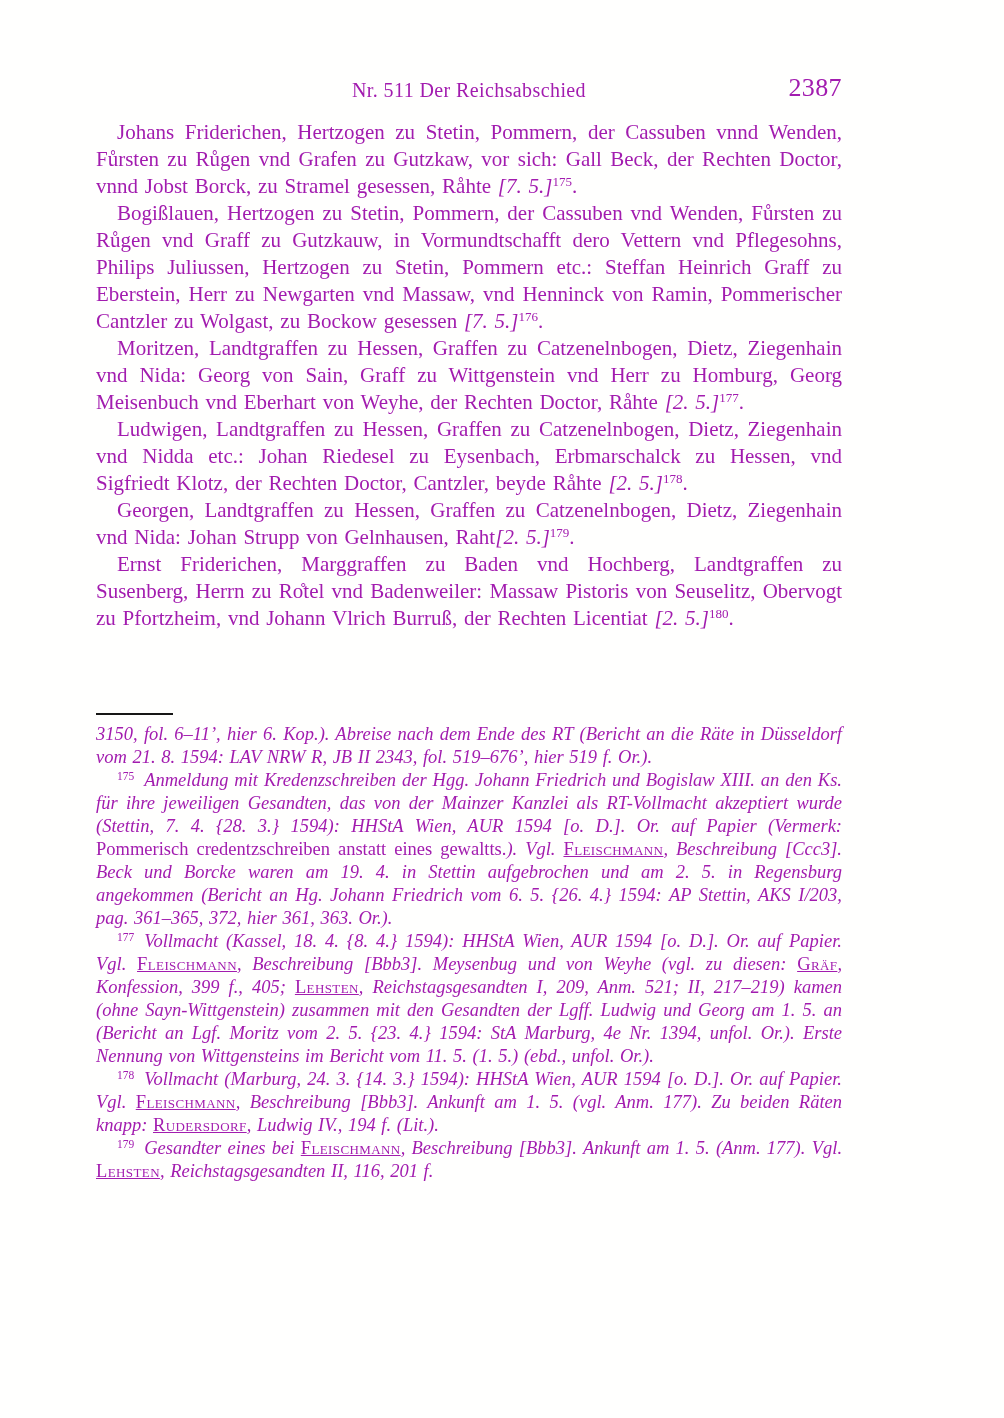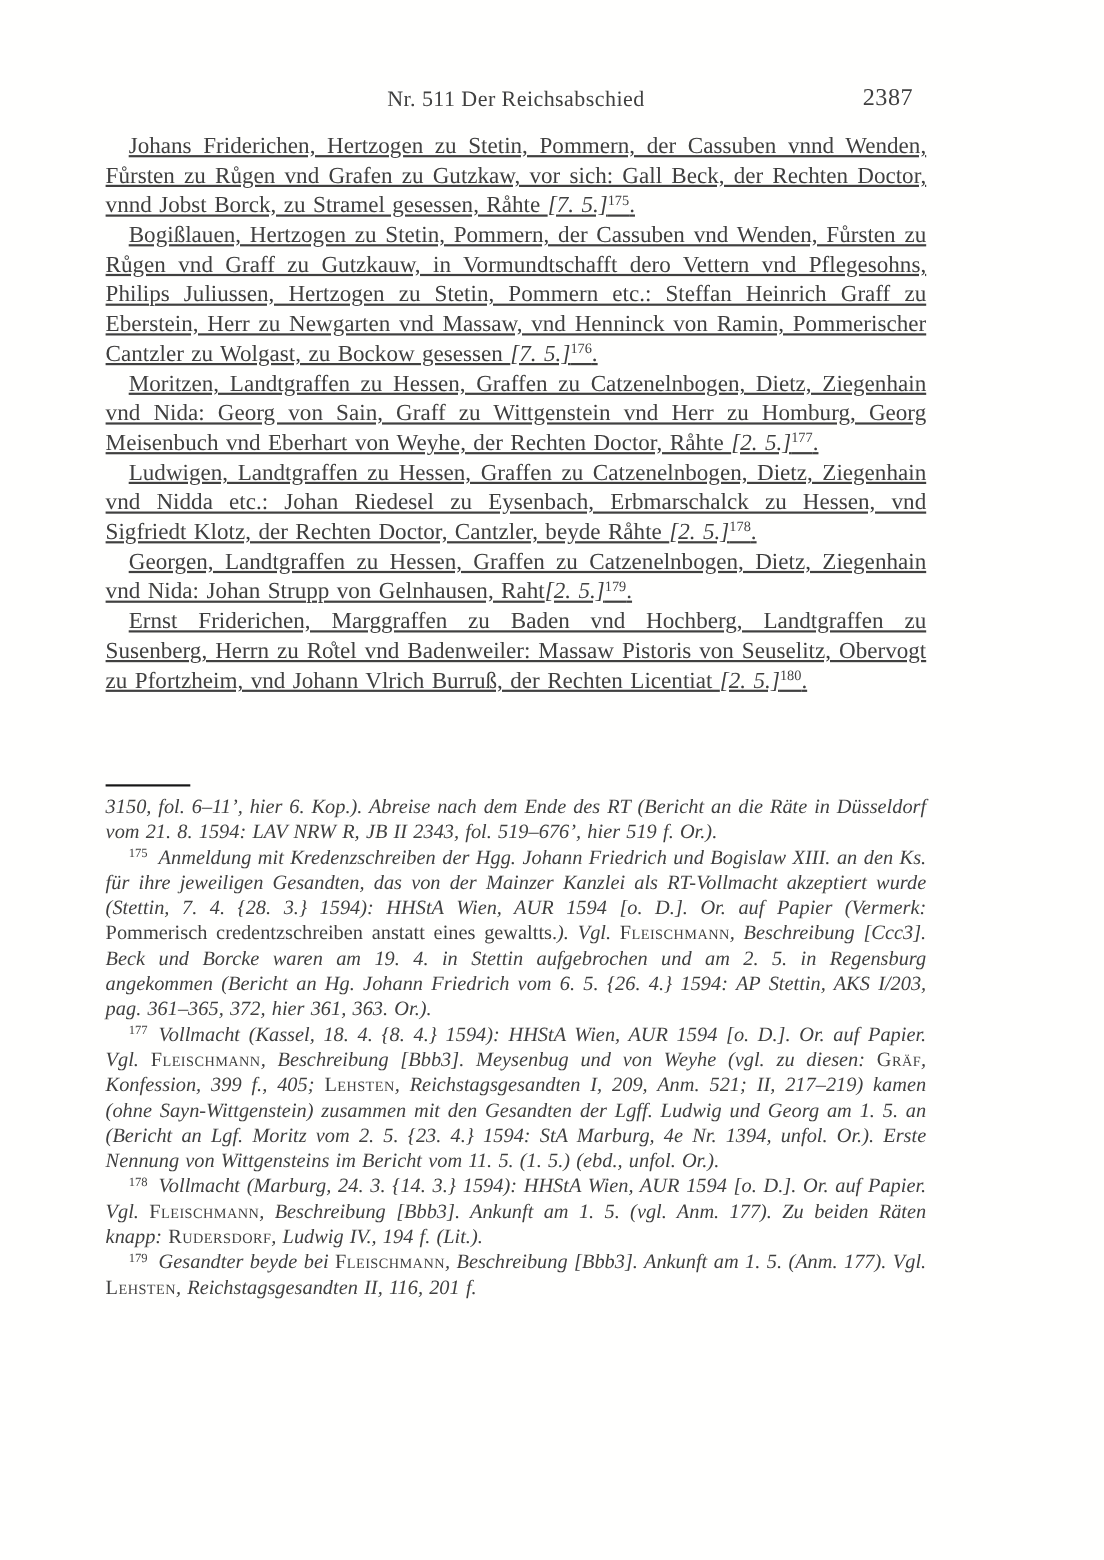--- a/index.html
+++ b/index.html
@@ -2,69 +2,69 @@
 <html><head>
 <meta charset="utf-8">
 <style>
   * { margin: 0; padding: 0; box-sizing: border-box; }
   html, body { background: #ffffff; }
   .page {
     position: relative;
     width: 1004px;
     height: 1418px;
     background: #fffffe;
-    color: #404040;
+    color: #a21caf;
     font-family: "Liberation Serif", "DejaVu Serif", serif;
     padding: 78px 162px 40px 96px;
     overflow: hidden;
   }
   .running-head {
     position: relative;
     height: 24px;
     margin-bottom: 17px;
     font-size: 20px;
     line-height: 24px;
     letter-spacing: 0.4px;
   }
   .running-head .head-title {
     display: block;
     text-align: center;
   }
   .running-head .page-num {
     position: absolute;
-    right: 12px;
+    right: 0;
     top: -2px;
-    font-size: 22px;
+    font-size: 26px;
   }
   .body-text {
     min-height: 584px;
     font-size: 21px;
     line-height: 27px;
     text-align: justify;
     word-spacing: 1.5px;
   }
-  .para { text-indent: 21px; text-decoration: underline; }
+  .para { text-indent: 21px; }
   .para.no-indent { text-indent: 0; }
   .fn-sep {
     width: 77px;
     border: 0;
     border-top: 2px solid #161616;
     margin: 10px 0 8px 0;
   }
   .footnotes {
     font-size: 18.5px;
     line-height: 23px;
     text-align: justify;
     word-spacing: 1px;
   }
   .footnote { font-style: italic; text-indent: 21px; }
   .footnote.no-indent { text-indent: 0; }
   .seg-r { font-style: normal; }
   .seg-i { font-style: italic; }
-  .seg-sc { font-style: normal; font-variant: small-caps; letter-spacing: 0.4px; }
+  .seg-sc { font-style: normal; font-variant: small-caps; letter-spacing: 0.4px; text-decoration: underline; }
   .seg-isc { font-style: italic; font-variant: small-caps; letter-spacing: 0.3px; }
   sup.seg-sup {
     font-style: normal;
     font-size: 0.62em;
     line-height: 0;
     vertical-align: baseline;
     position: relative;
     top: -0.55em;
   }
   sup.fn-num {
@@ -95,15 +95,15 @@
       <p class="para"><span class="seg-r">Ernst Friderichen, Marggraffen zu Baden vnd Hochberg, Landtgraffen zu Susenberg, Herrn zu Ro̊tel vnd Badenweiler: Massaw Pistoris von Seuselitz, Obervogt zu Pfortzheim, vnd Johann Vlrich Burruß, der Rechten Licentiat </span><span class="seg-i">[2. 5.]</span><sup class="seg-sup">180</sup><span class="seg-r">.</span></p>
     </div>
 
   <hr class="fn-sep">
 
   <div class="footnotes">
       <p class="footnote no-indent"><span class="seg-i">3150, fol. 6–11’, hier 6. Kop.). Abreise nach dem Ende des RT (Bericht an die Räte in Düsseldorf vom 21. 8. 1594: LAV NRW R, JB II 2343, fol. 519–676’, hier 519 f. Or.).</span></p>
       <p class="footnote"><sup class="fn-num">175</sup><span class="seg-i">Anmeldung mit Kredenzschreiben der Hgg. Johann Friedrich und Bogislaw XIII. an den Ks. für ihre jeweiligen Gesandten, das von der Mainzer Kanzlei als RT-Vollmacht akzeptiert wurde (Stettin, 7. 4. {28. 3.} 1594): HHStA Wien, AUR 1594 [o. D.]. Or. auf Papier (Vermerk: </span><span class="seg-r">Pommerisch credentzschreiben anstatt eines gewaltts.</span><span class="seg-i">). Vgl. </span><span class="seg-sc">Fleischmann</span><span class="seg-i">, Beschreibung [Ccc3]. Beck und Borcke waren am 19. 4. in Stettin aufgebrochen und am 2. 5. in Regensburg angekommen (Bericht an Hg. Johann Friedrich vom 6. 5. {26. 4.} 1594: AP Stettin, AKS I/203, pag. 361–365, 372, hier 361, 363. Or.).</span></p>
       <p class="footnote"><sup class="fn-num">177</sup><span class="seg-i">Vollmacht (Kassel, 18. 4. {8. 4.} 1594): HHStA Wien, AUR 1594 [o. D.]. Or. auf Papier. Vgl. </span><span class="seg-sc">Fleischmann</span><span class="seg-i">, Beschreibung [Bbb3]. Meysenbug und von Weyhe (vgl. zu diesen: </span><span class="seg-sc">Gräf</span><span class="seg-i">, Konfession, 399 f., 405; </span><span class="seg-sc">Lehsten</span><span class="seg-i">, Reichstagsgesandten I, 209, Anm. 521; II, 217–219) kamen (ohne Sayn-Wittgenstein) zusammen mit den Gesandten der Lgff. Ludwig und Georg am 1. 5. an (Bericht an Lgf. Moritz vom 2. 5. {23. 4.} 1594: StA Marburg, 4e Nr. 1394, unfol. Or.). Erste Nennung von Wittgensteins im Bericht vom 11. 5. (1. 5.) (ebd., unfol. Or.).</span></p>
       <p class="footnote"><sup class="fn-num">178</sup><span class="seg-i">Vollmacht (Marburg, 24. 3. {14. 3.} 1594): HHStA Wien, AUR 1594 [o. D.]. Or. auf Papier. Vgl. </span><span class="seg-sc">Fleischmann</span><span class="seg-i">, Beschreibung [Bbb3]. Ankunft am 1. 5. (vgl. Anm. 177). Zu beiden Räten knapp: </span><span class="seg-sc">Rudersdorf</span><span class="seg-i">, Ludwig IV., 194 f. (Lit.).</span></p>
-      <p class="footnote"><sup class="fn-num">179</sup><span class="seg-i">Gesandter beyde bei </span><span class="seg-sc">Fleischmann</span><span class="seg-i">, Beschreibung [Bbb3]. Ankunft am 1. 5. (Anm. 177). Vgl. </span><span class="seg-sc">Lehsten</span><span class="seg-i">, Reichstagsgesandten II, 116, 201 f.</span></p>
+      <p class="footnote"><sup class="fn-num">179</sup><span class="seg-i">Gesandter eines bei </span><span class="seg-sc">Fleischmann</span><span class="seg-i">, Beschreibung [Bbb3]. Ankunft am 1. 5. (Anm. 177). Vgl. </span><span class="seg-sc">Lehsten</span><span class="seg-i">, Reichstagsgesandten II, 116, 201 f.</span></p>
     </div>
 </div>
 
 </body></html>

